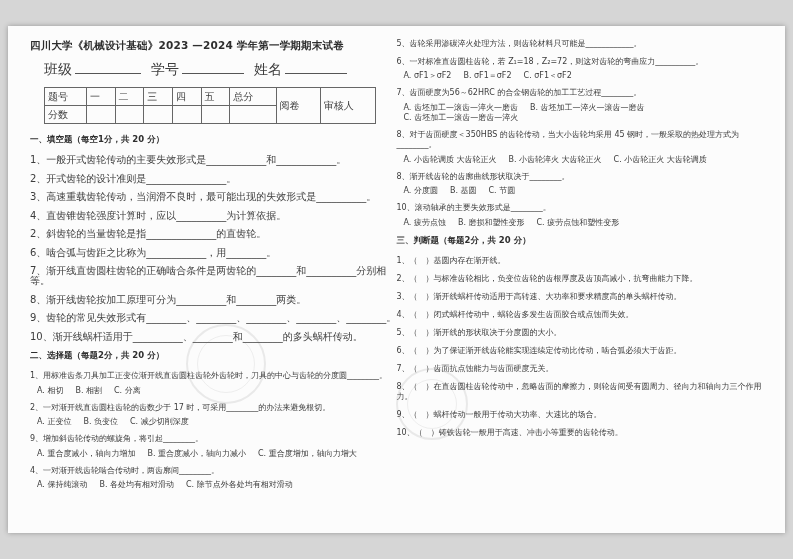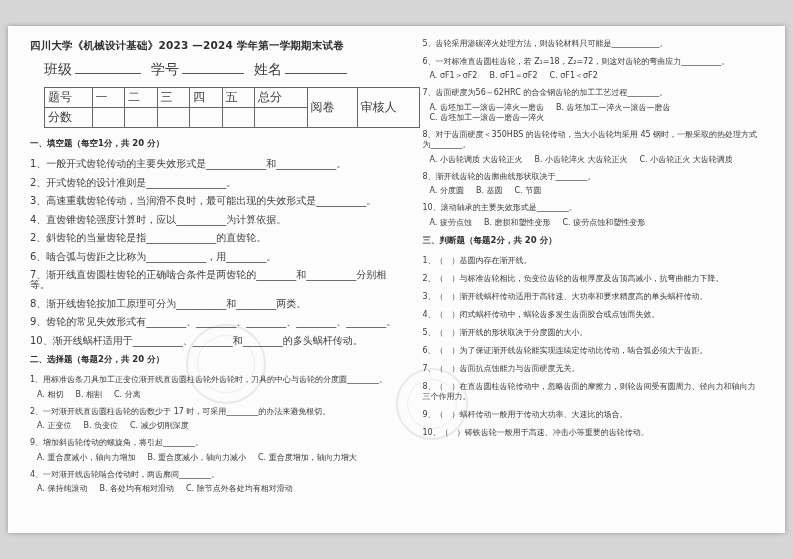--- a/index.html
+++ b/index.html
@@ -12,21 +12,20 @@
     overflow: hidden;
   }
   .paper {
     position: absolute;
     left: 8px; top: 26px;
     width: 777px; height: 507px;
     background: #fcfcfc;
     box-shadow: 0 0 5px rgba(0,0,0,0.3);
     padding: 13px 22px 10px 22px;
     display: flex;
-    gap: 26px;
     color: #3c3c3c;
   }
   .col { width: 50%; position: relative; }
   .title {
     font-size: 10.5px;
     font-weight: bold;
     color: #2e2e2e;
     margin: 0 0 8px 0;
     letter-spacing: 0.2px;
   }
@@ -36,23 +35,23 @@
     border-bottom: 1px solid #555;
     height: 9px;
     margin: 0 10px 0 3px;
   }
   .blank.b1 { width: 66px; }
   .blank.b2 { width: 62px; }
   .blank.b3 { width: 62px; }
   .score-table {
     border-collapse: collapse;
     table-layout: fixed;
-    width: 376px;
+    width: 332px;
     margin: 0 0 10px 14px;
-    font-size: 12px;
+    font-size: 10px;
   }
   .score-table td {
     border: 1px solid #666;
     height: 18px;
     text-align: left;
     padding: 1px 3px;
     color: #3c3c3c;
   }
   .score-table col.c0 { width: 38px; }
   .score-table col.cn { width: 26px; }

